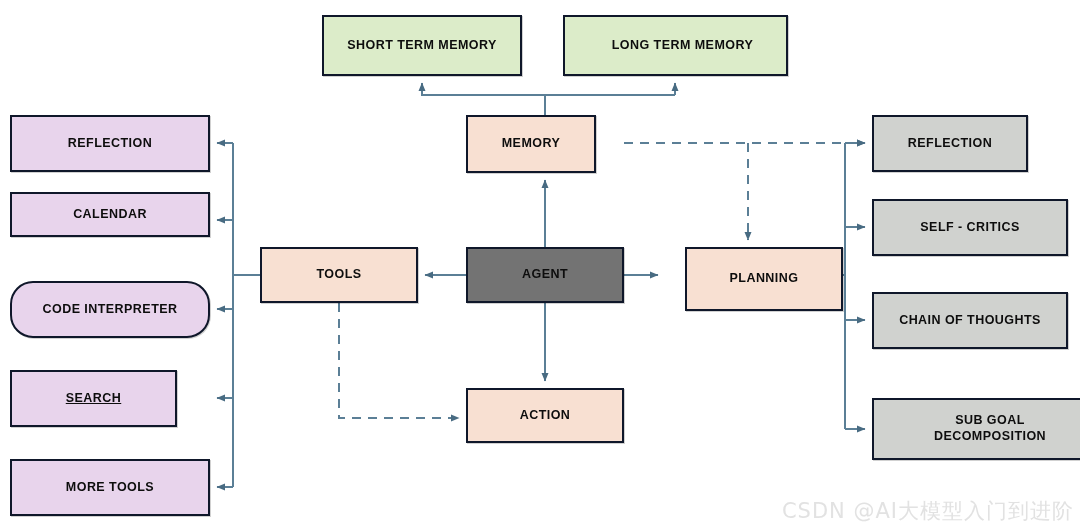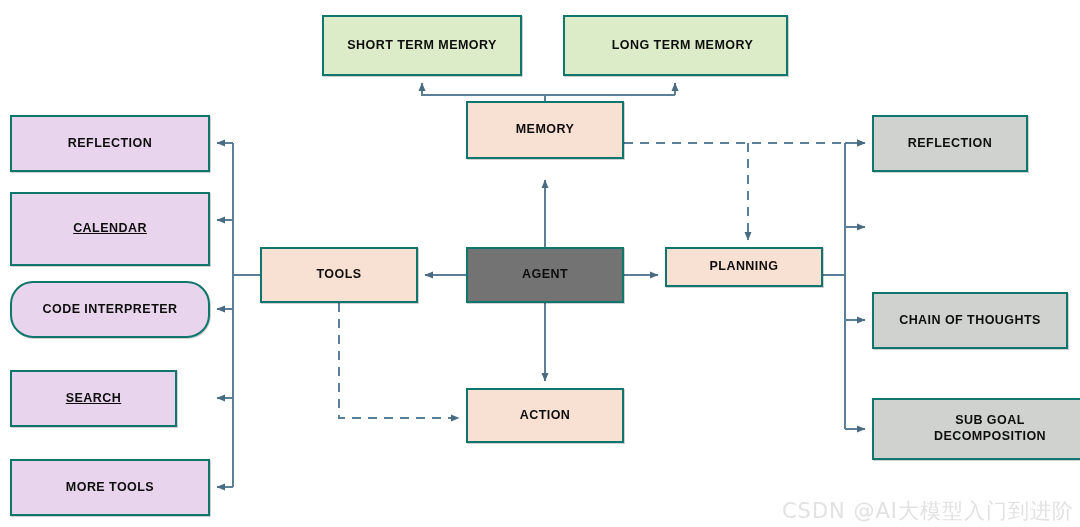--- a/index.html
+++ b/index.html
@@ -9,21 +9,21 @@
     font-family:"Liberation Sans", sans-serif;
     overflow:hidden;
     position:relative;
   }
   #stage{position:relative;width:1080px;height:527px;overflow:hidden;}
   svg#wires{position:absolute;left:0;top:0;width:1080px;height:527px;}
 
   .node{
     position:absolute;
     box-sizing:border-box;
-    border:2px solid #0f766e;
+    border:2px solid #0f172a;
     display:flex;align-items:center;justify-content:center;
     text-align:center;
     font-weight:bold;
     font-size:12.5px;
     letter-spacing:.45px;
     color:#0d0d0d;
     line-height:1.25;
     padding:2px 6px;
     box-shadow:1px 1px 0 rgba(0,0,0,.18);
   }
@@ -89,31 +89,32 @@
       <path d="M624,143 L865,143" stroke-dasharray="9 7" marker-end="url(#ah)"></path>
       <path d="M748,143 L748,240" stroke-dasharray="9 7" marker-end="url(#ah)"></path>
 
       <path d="M339,303 L339,418 L459,418" stroke-dasharray="9 7" marker-end="url(#ah)"></path>
     </g>
   </svg>
 
   <div class="node green" style="left:322px;top:15px;width:200px;height:61px;">SHORT TERM MEMORY</div>
   <div class="node green" style="left:563px;top:15px;width:225px;height:61px;padding-left:20px;">LONG TERM MEMORY</div>
 
-  <div class="node peach" style="left:466px;top:101px;width:158px;height:58px;">MEMORY</div>
+  <div class="node peach" style="left:466px;top:115px;width:130px;height:58px;">MEMORY</div>
   <div class="node peach" style="left:260px;top:247px;width:158px;height:56px;">TOOLS</div>
   <div class="node blue" style="left:466px;top:247px;width:158px;height:56px;">AGENT</div>
-  <div class="node peach" style="left:665px;top:247px;width:158px;height:40px;">PLANNING</div>
+  <div class="node peach" style="left:685px;top:247px;width:158px;height:64px;">PLANNING</div>
   <div class="node peach" style="left:466px;top:388px;width:158px;height:55px;">ACTION</div>
 
   <div class="node purple" style="left:10px;top:115px;width:200px;height:57px;">REFLECTION</div>
-  <div class="node purple" style="left:10px;top:192px;width:200px;height:74px;text-decoration:underline;">CALENDAR</div>
+  <div class="node purple" style="left:10px;top:192px;width:200px;height:45px;">CALENDAR</div>
   <div class="node purple" style="left:10px;top:281px;width:200px;height:57px;border-radius:23px;">CODE INTERPRETER</div>
   <div class="node purple" style="left:10px;top:370px;width:167px;height:57px;text-decoration:underline;">SEARCH</div>
   <div class="node purple" style="left:10px;top:459px;width:200px;height:57px;">MORE TOOLS</div>
 
   <div class="node grey" style="left:872px;top:115px;width:156px;height:57px;">REFLECTION</div>
+  <div class="node grey" style="left:872px;top:199px;width:196px;height:57px;">SELF - CRITICS</div>
   <div class="node grey" style="left:872px;top:292px;width:196px;height:57px;">CHAIN OF THOUGHTS</div>
   <div class="node grey" style="left:872px;top:398px;width:236px;height:62px;white-space:pre-line;">SUB GOAL
 DECOMPOSITION</div>
 
   <div class="watermark">CSDN @AI大模型入门到进阶</div>
 </div>
 
 </body></html>

